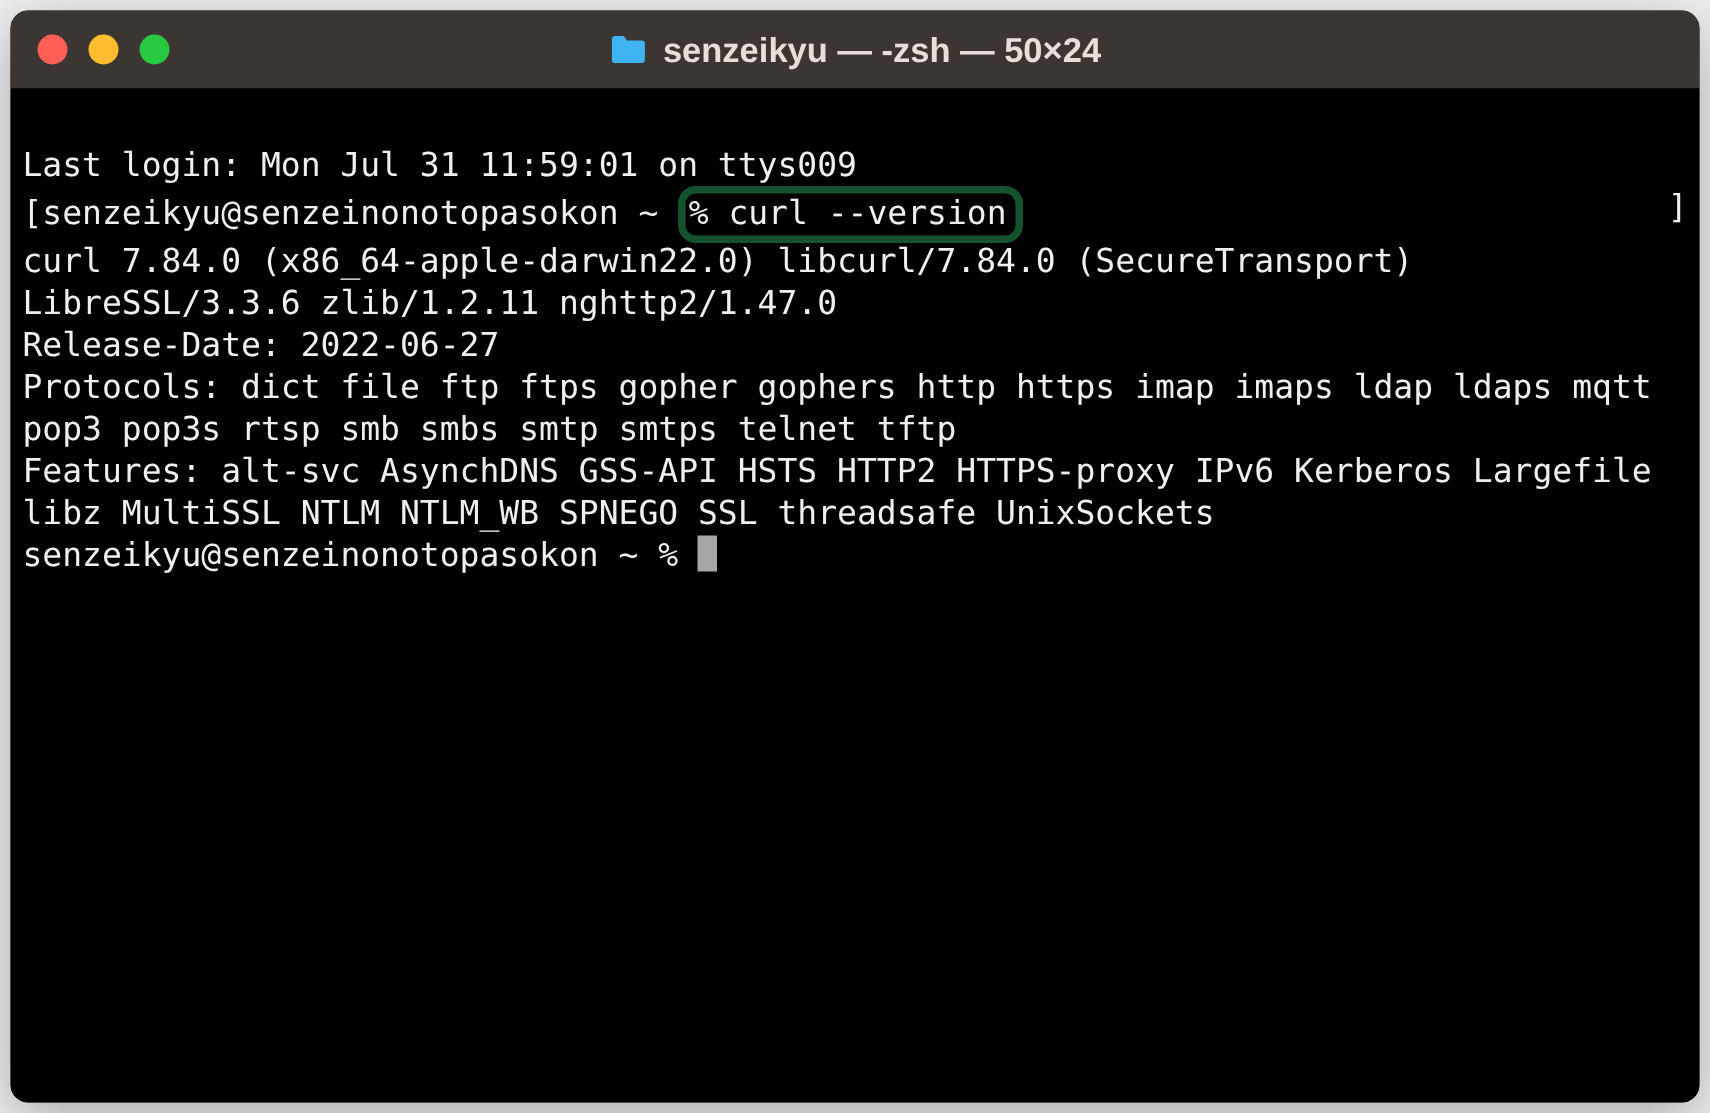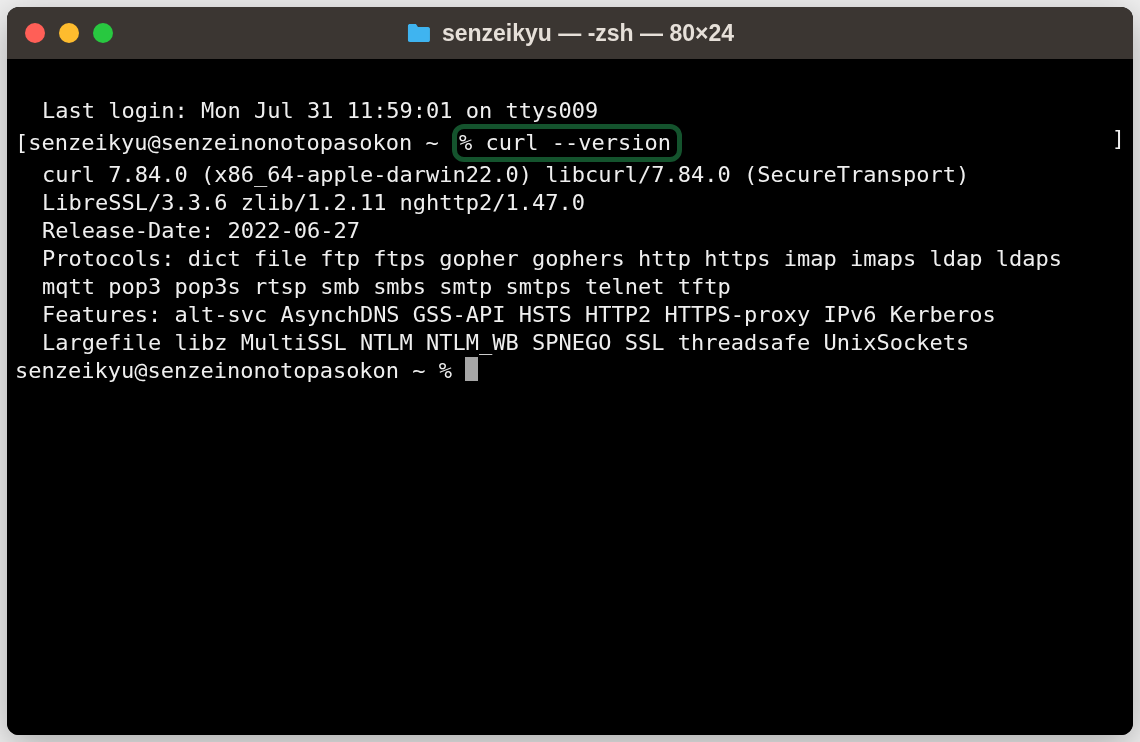--- a/index.html
+++ b/index.html
@@ -80,21 +80,20 @@
       color: #efefef;
       font-size: 22px;
       line-height: 28px;
       white-space: pre-wrap;
       word-wrap: break-word;
       font-family: "SF Mono", Menlo, Monaco, Consolas, monospace;
       position: relative;
     }
     .line {
       display: block;
-      margin-left: 27px;
     }
     .prompt-line {
       display: block;
       position: relative;
     }
     .highlight-box {
       border: 5px solid #14532d;
       border-radius: 12px;
       padding: 0 6px 0 2px;
       display: inline-block;
@@ -122,19 +121,19 @@
       <div class="light close"></div>
       <div class="light minimize"></div>
       <div class="light zoom"></div>
     </div>
     <div class="title-center">
       <span class="folder-icon">
         <svg viewBox="0 0 26 22">
           <path d="M2 4 C2 2.5 3 2 4 2 L10 2 L12 5 L22 5 C23.5 5 24 6 24 7 L24 18 C24 19.5 23 20 22 20 L4 20 C2.5 20 2 19 2 18 Z" fill="#3fb4f0"></path>
         </svg>
       </span>
-      <span class="title-text">senzeikyu — -zsh — 80×24</span>
+      <span class="title-text">senzeikyu — -zsh — 50×24</span>
     </div>
   </div>
 
   <div class="terminal-body">
 <span class="line">Last login: Mon Jul 31 11:59:01 on ttys009</span><span class="prompt-line"><span>[senzeikyu@senzeinonotopasokon ~ </span><span class="highlight-box">% curl --version</span><span class="bracket-right">]</span></span><span class="line">curl 7.84.0 (x86_64-apple-darwin22.0) libcurl/7.84.0 (SecureTransport) LibreSSL/3.3.6 zlib/1.2.11 nghttp2/1.47.0</span><span class="line">Release-Date: 2022-06-27</span><span class="line">Protocols: dict file ftp ftps gopher gophers http https imap imaps ldap ldaps mqtt pop3 pop3s rtsp smb smbs smtp smtps telnet tftp</span><span class="line">Features: alt-svc AsynchDNS GSS-API HSTS HTTP2 HTTPS-proxy IPv6 Kerberos Largefile libz MultiSSL NTLM NTLM_WB SPNEGO SSL threadsafe UnixSockets</span><span class="prompt-line"><span>senzeikyu@senzeinonotopasokon ~ % </span><span class="cursor"></span></span></div>
 </div>
 
 </body></html>

